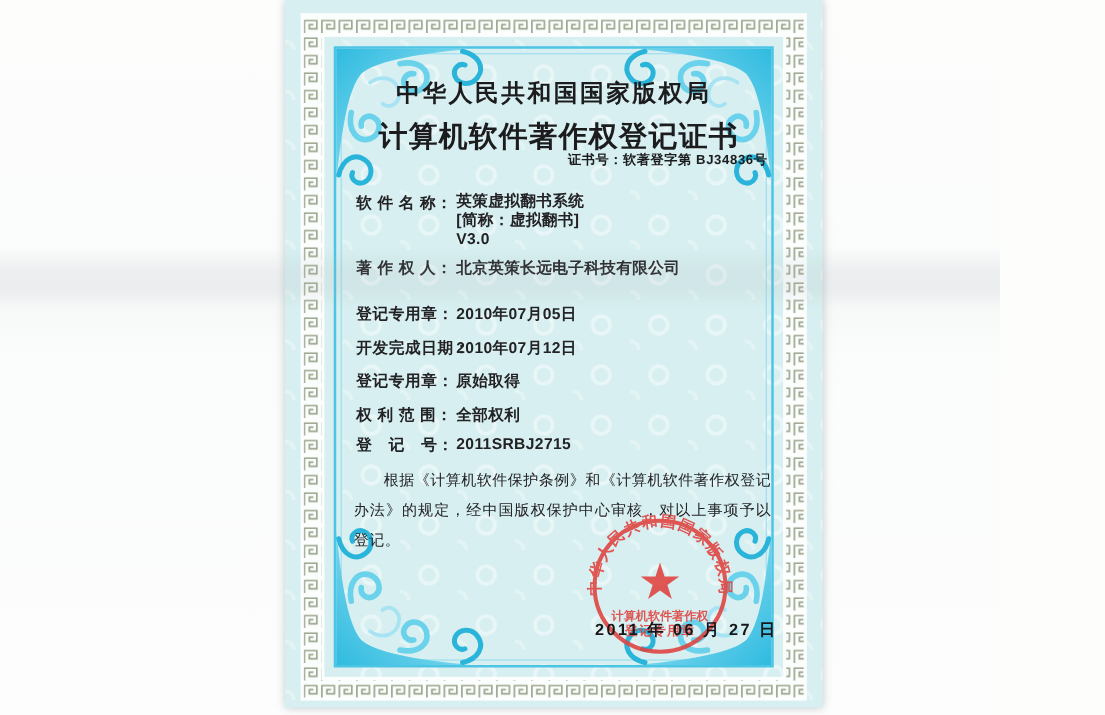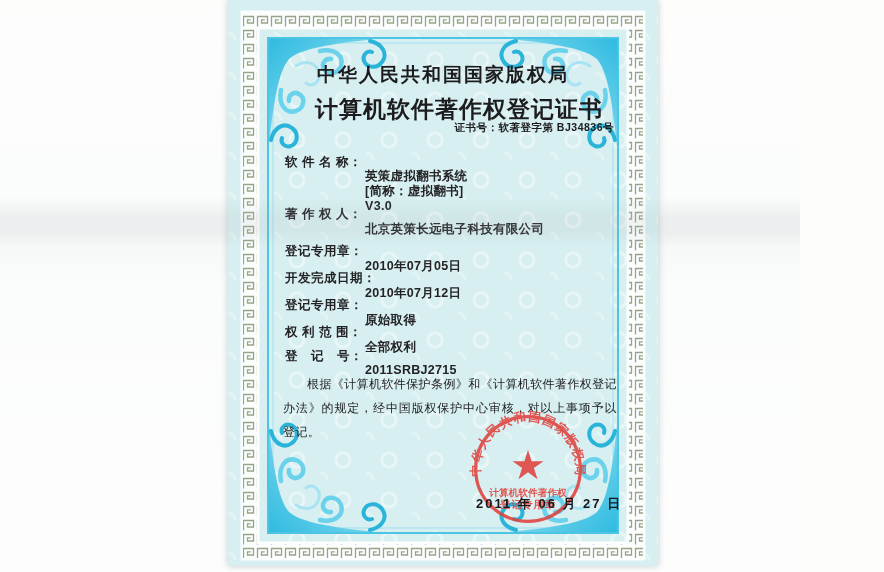--- a/index.html
+++ b/index.html
@@ -28,29 +28,29 @@
     background-size:46px 40px, 46px 40px;
     box-shadow:0 0 7px rgba(110,130,135,.4);
   }
   .frame-svg{position:absolute;left:0;top:0;}
   .txt{position:absolute;color:#1c1c1e;white-space:nowrap;}
   .authority{
     left:0;top:62px;width:430px;text-align:center;
     font-size:19px;font-weight:700;letter-spacing:2px;
   }
   .main-title{
-    left:16px;top:94px;width:430px;text-align:center;
+    left:4px;top:94px;width:430px;text-align:center;
     font-size:23px;font-weight:800;letter-spacing:1px;
   }
   .cert-no{
     right:44px;top:121px;font-size:10.5px;font-weight:700;letter-spacing:.5px;
   }
   .field{position:absolute;left:57px;font-size:12.5px;font-weight:700;color:#232326;}
   .field .lbl{position:absolute;left:0;top:0;white-space:nowrap;letter-spacing:.5px;}
-  .field .val{position:absolute;left:80px;top:15px;white-space:nowrap;letter-spacing:.3px;}
+  .field .val{position:absolute;left:80px;top:0;white-space:nowrap;letter-spacing:.3px;}
   .field .val .vline{display:block;line-height:15px;}
   .statement{
     position:absolute;left:55px;top:372px;width:334px;
     font-size:12px;font-weight:400;color:#232326;line-height:24px;
     text-align:justify;text-indent:2em;white-space:normal;letter-spacing:.4px;
   }
   .seal{position:absolute;left:238px;top:410px;width:124px;height:118px;}
   .issue-date{
     position:absolute;left:248px;top:495px;font-size:13px;font-weight:700;
     color:#17171a;letter-spacing:2px;

